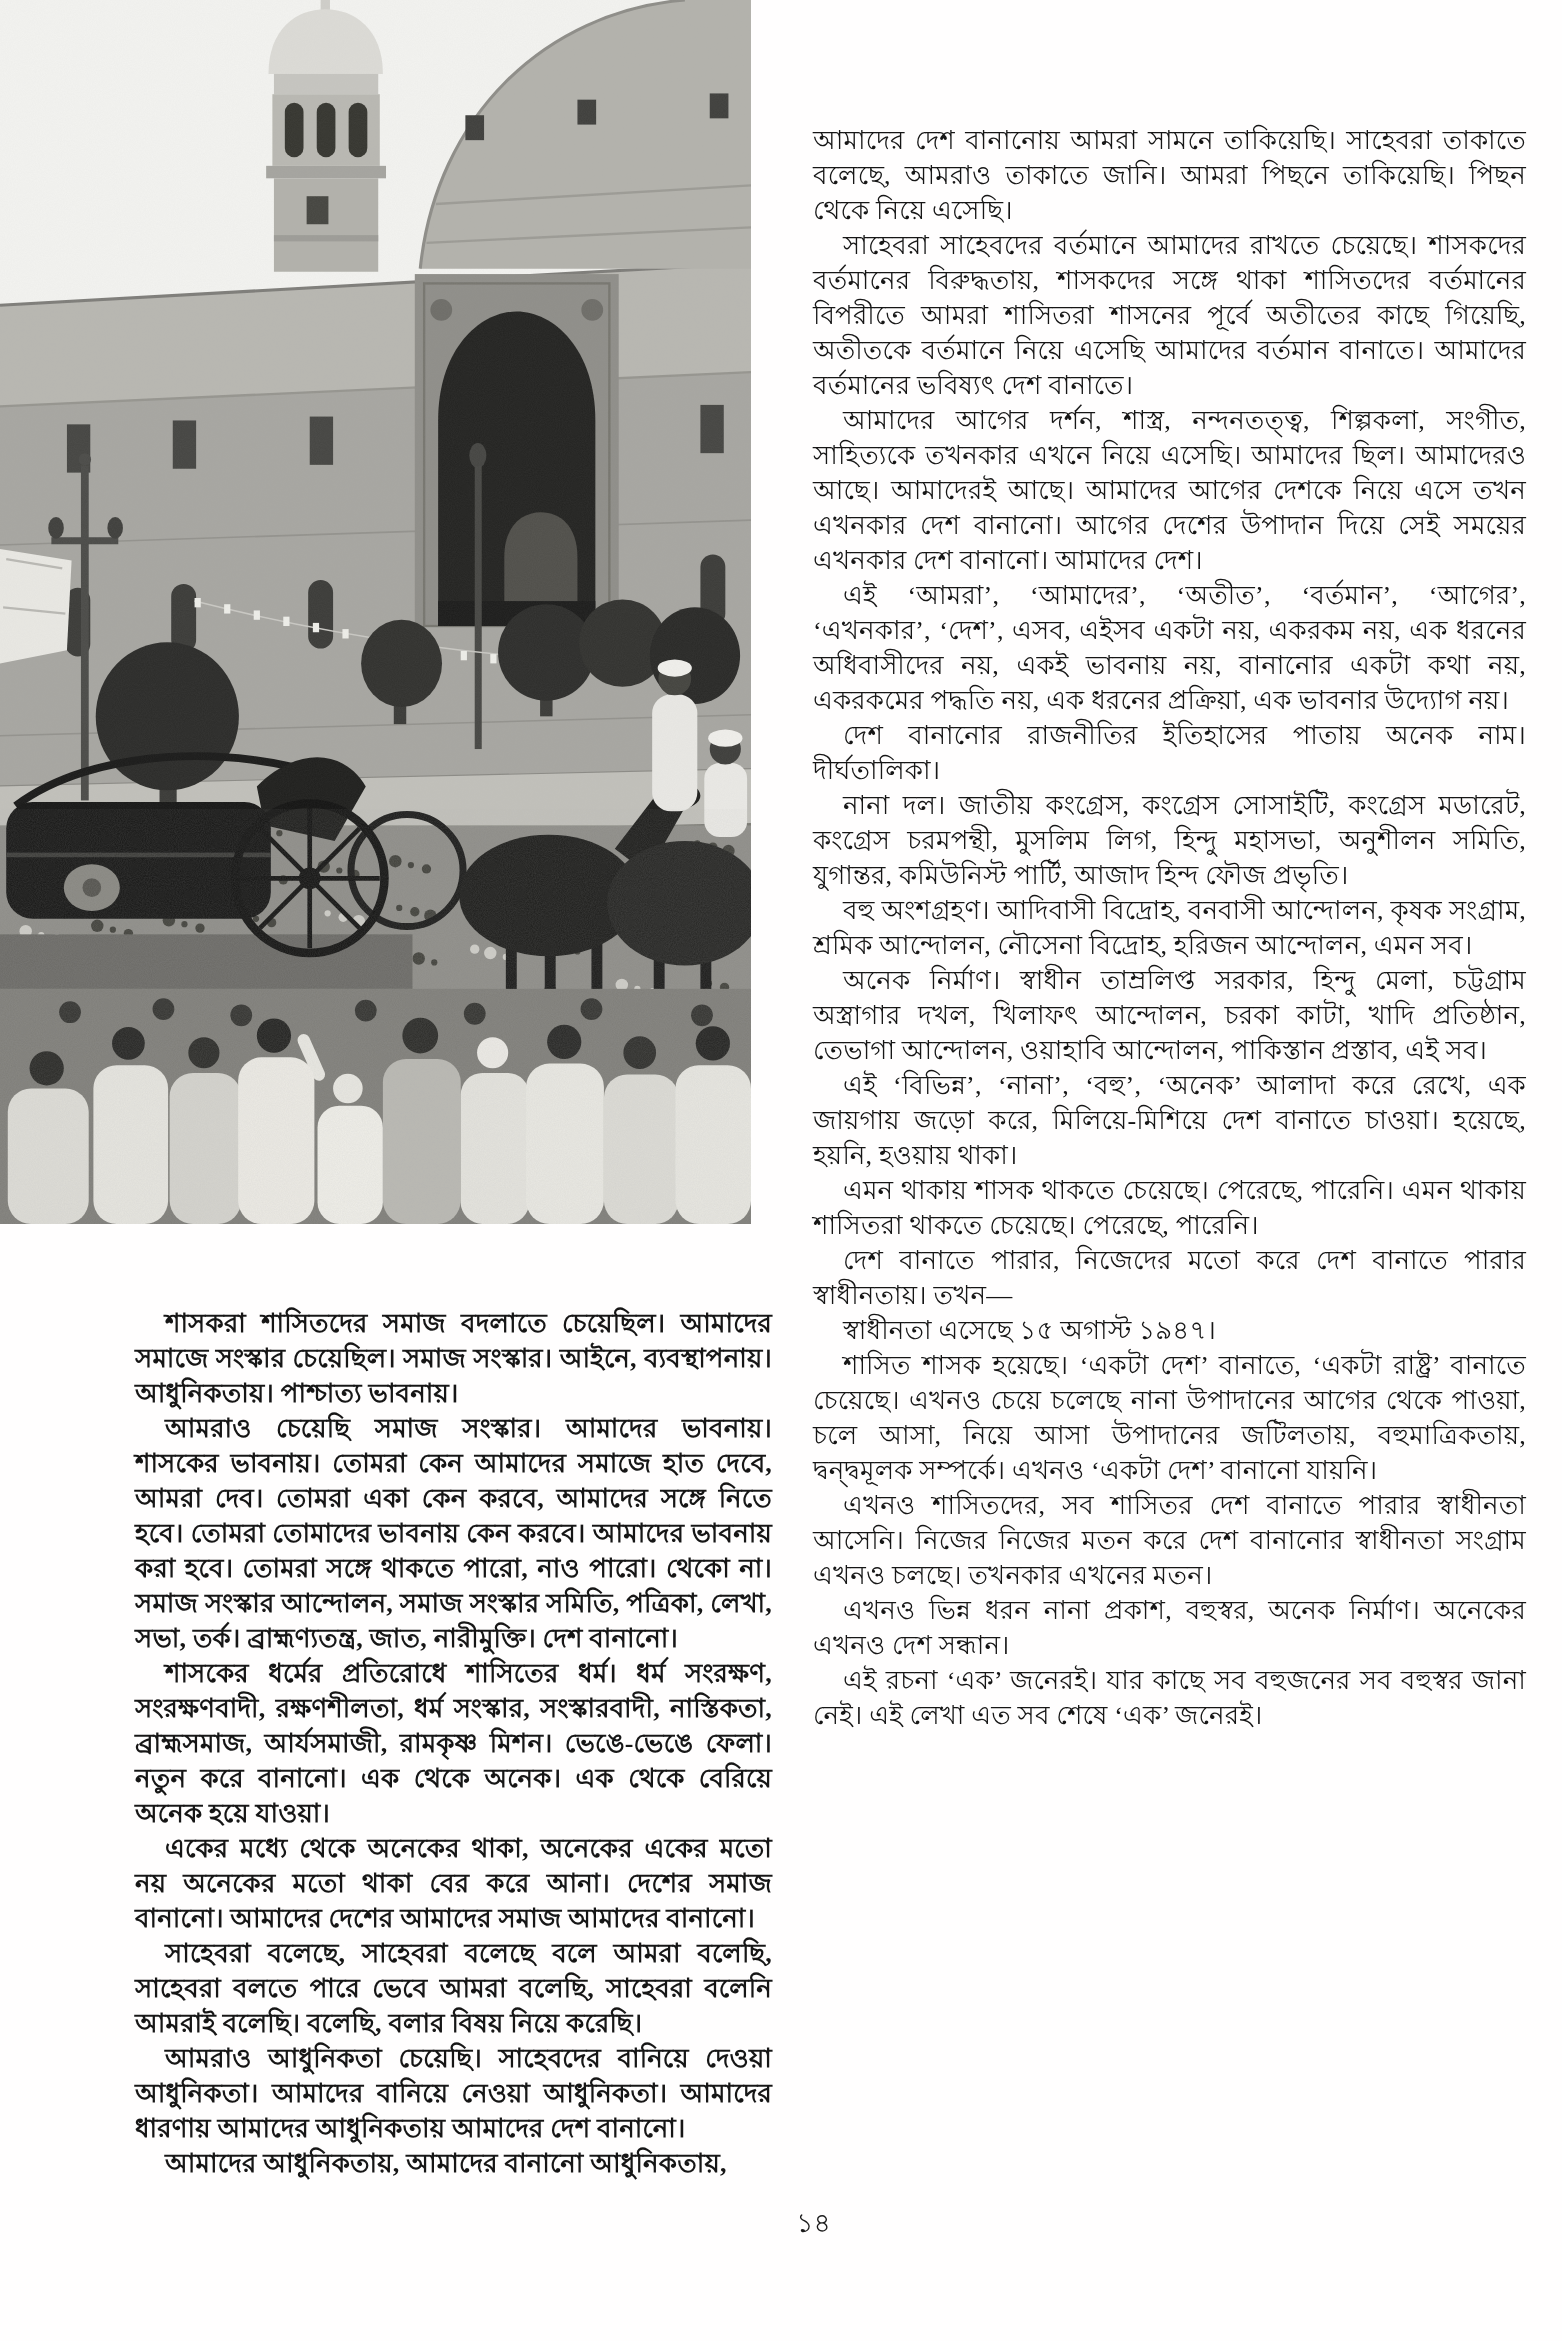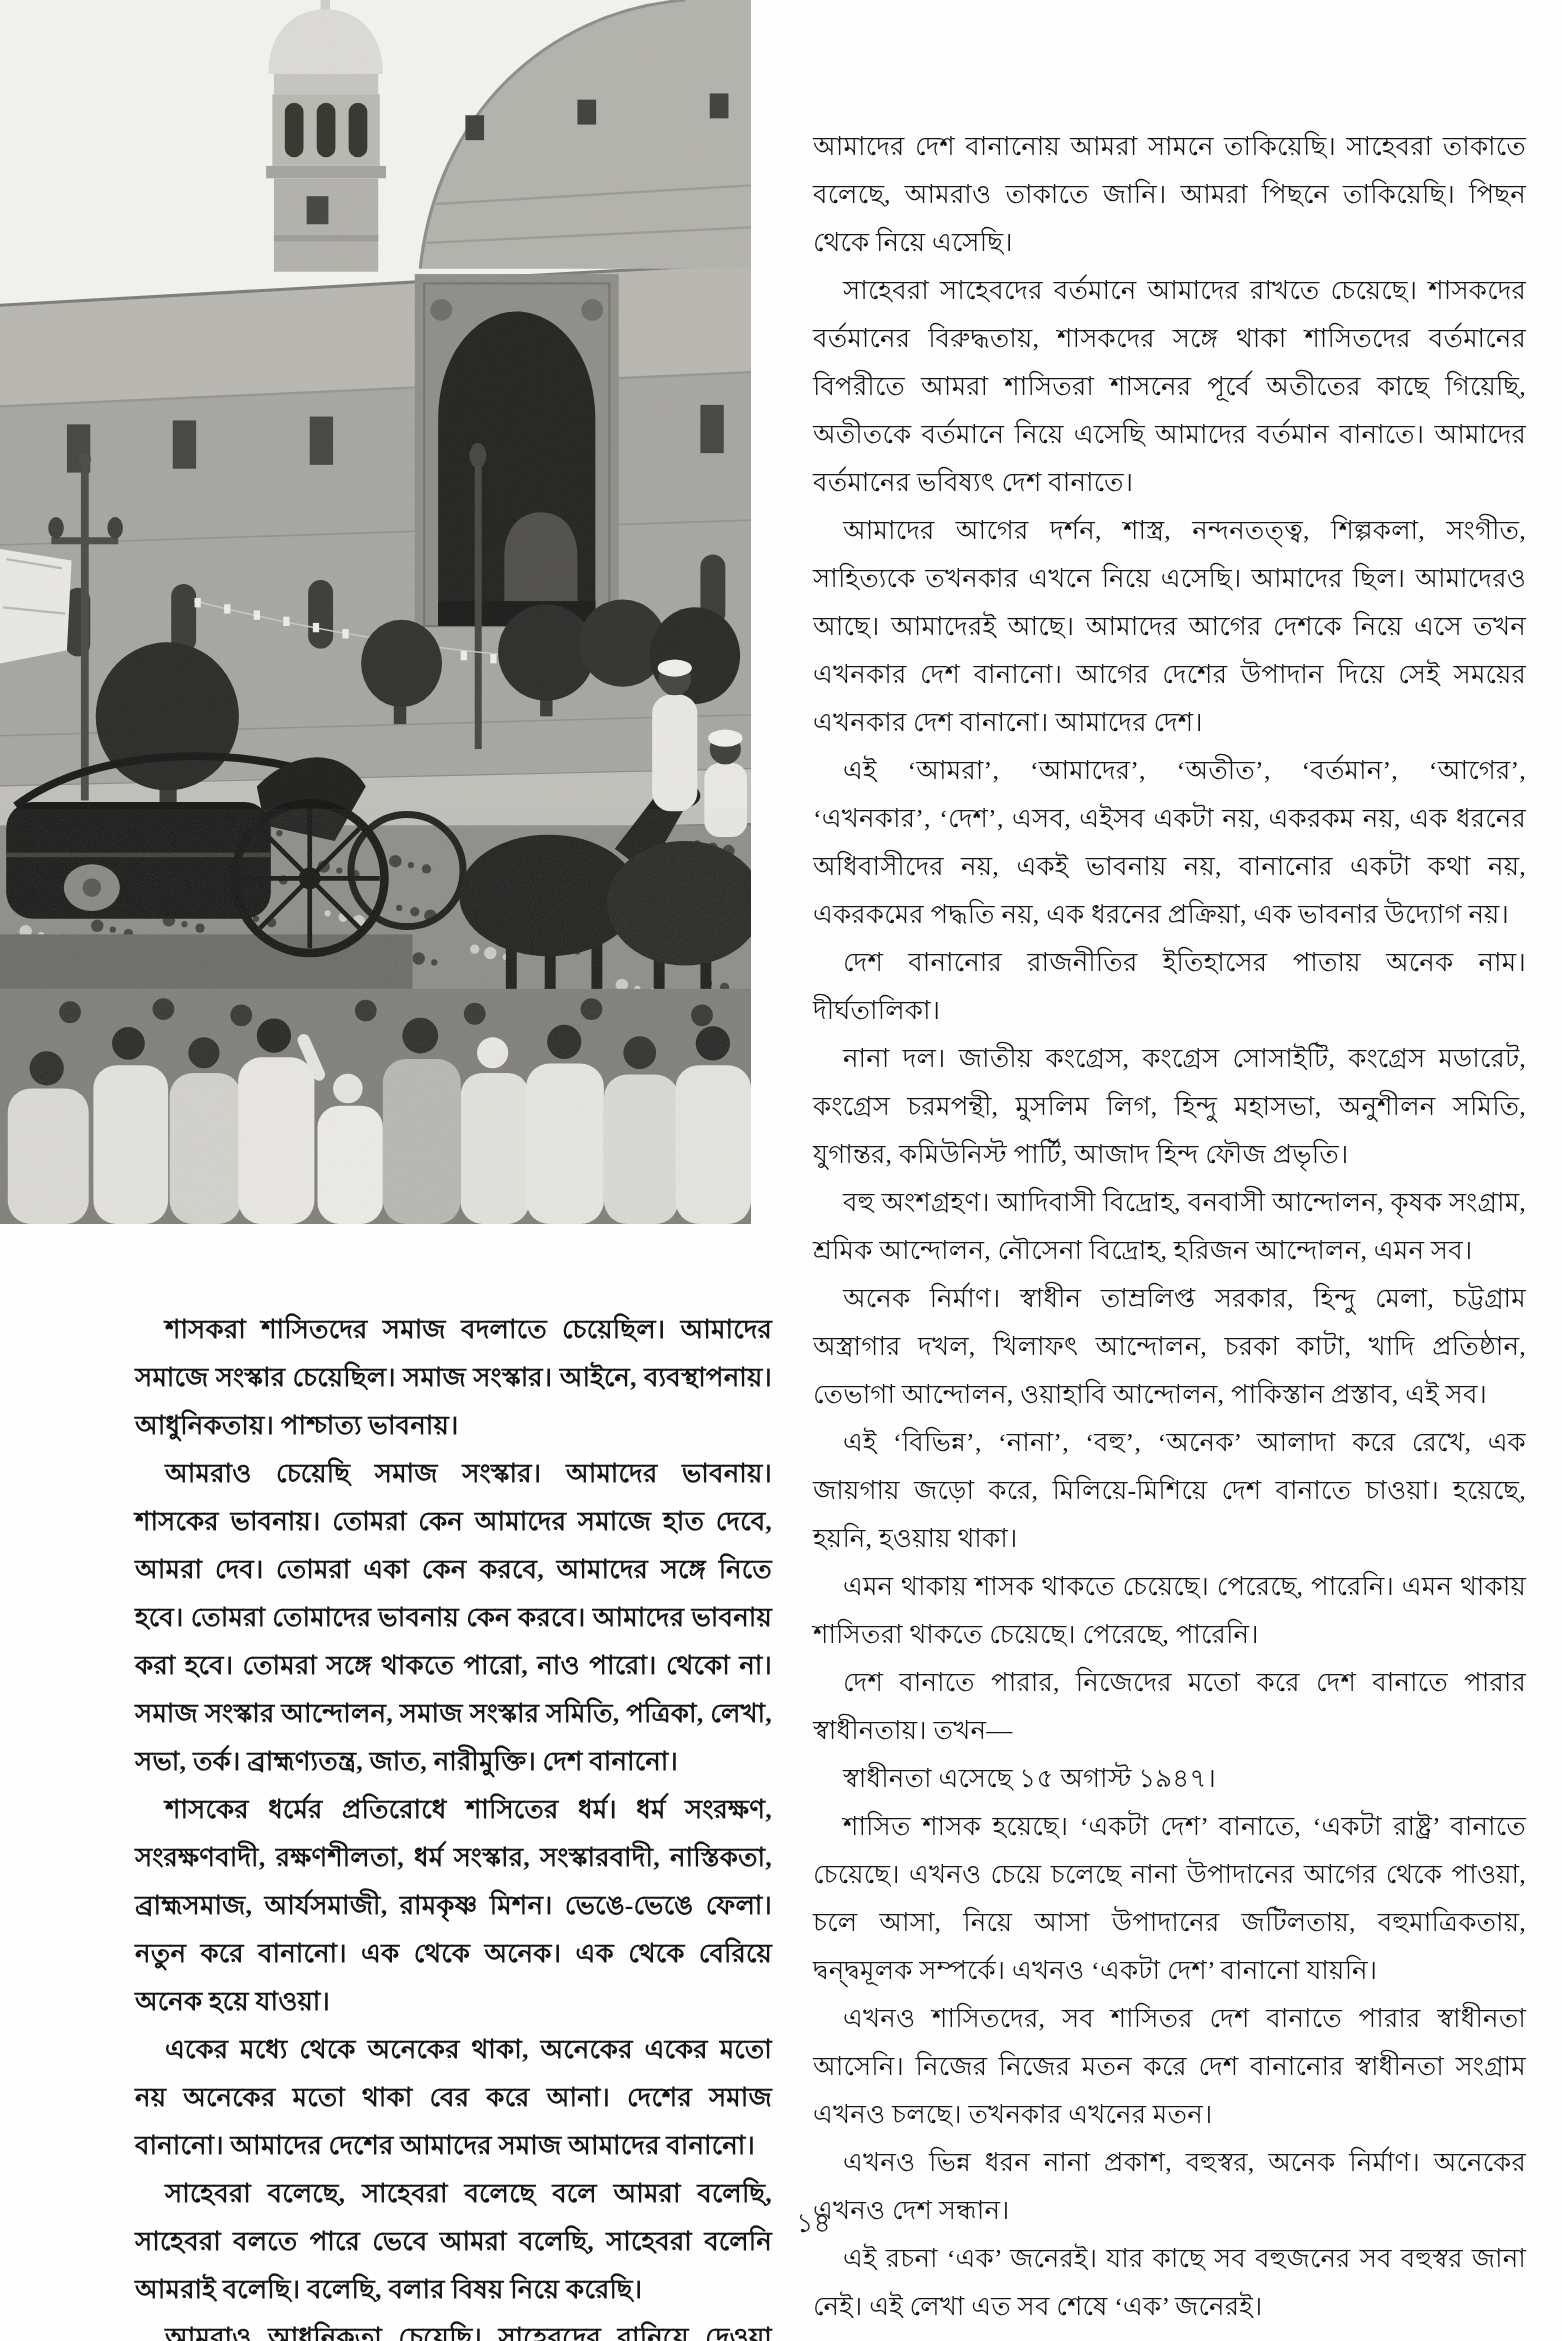--- a/index.html
+++ b/index.html
@@ -11,21 +11,21 @@
     overflow:hidden;
     font-family:"Liberation Serif", serif;
     color:#121212;
   }
   .photo{position:absolute;left:0;top:0;width:751px;height:1224px;margin:0;padding:0;}
   .photo svg{display:block;width:100%;height:100%;}
   .col{
     position:absolute;
     text-align:justify;
     font-size:26px;
-    line-height:48px;
+    line-height:35px;
     color:#161616;
     letter-spacing:0.2px;
   }
   .col.left{left:135px;top:1306px;width:637px;font-weight:bold;}
   .col.right{left:813px;top:123px;width:713px;}
   .para{margin:0;padding:0;}
   .para.indent{text-indent:30px;}
   .pagenum{
     position:absolute;
     left:0;

